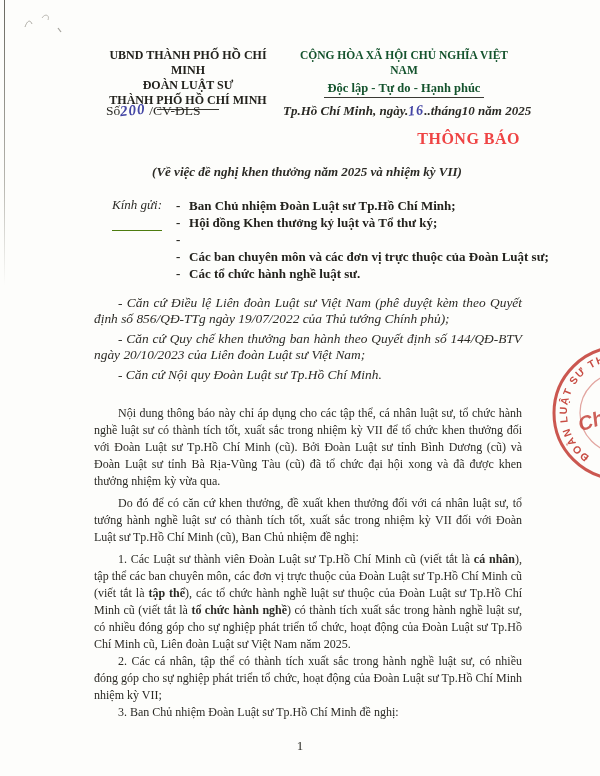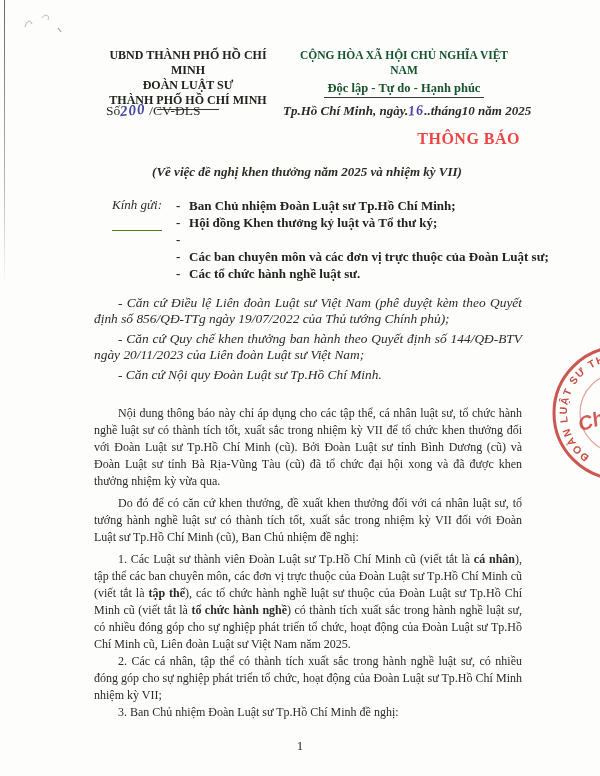--- a/index.html
+++ b/index.html
@@ -99,21 +99,21 @@
       </div>
       <div class="recipient-row">
         <span class="recipient-dash">-</span>
         <span>Các tổ chức hành nghề luật sư.</span>
       </div>
     </div>
   </div>
 
   <div class="legal">
     <p>- Căn cứ Điều lệ Liên đoàn Luật sư Việt Nam (phê duyệt kèm theo Quyết định số 856/QĐ-TTg ngày 19/07/2022 của Thủ tướng Chính phủ);</p>
-    <p>- Căn cứ Quy chế khen thưởng ban hành theo Quyết định số 144/QĐ-BTV ngày 20/11/2023 của Liên đoàn Luật sư Việt Nam;</p>
+    <p>- Căn cứ Quy chế khen thưởng ban hành theo Quyết định số 144/QĐ-BTV ngày 20/10/2023 của Liên đoàn Luật sư Việt Nam;</p>
     <p>- Căn cứ Nội quy Đoàn Luật sư Tp.Hồ Chí Minh.</p>
   </div>
 
   <div class="body">
     <p>Nội dung thông báo này chỉ áp dụng cho các tập thể, cá nhân luật sư, tổ chức hành nghề luật sư có thành tích tốt, xuất sắc trong nhiệm kỳ VII để tổ chức khen thưởng đối với Đoàn Luật sư Tp.Hồ Chí Minh (cũ). Bởi Đoàn Luật sư tỉnh Bình Dương (cũ) và Đoàn Luật sư tỉnh Bà Rịa-Vũng Tàu (cũ) đã tổ chức đại hội xong và đã được khen thưởng nhiệm kỳ vừa qua.</p>
     <p>Do đó để có căn cứ khen thưởng, đề xuất khen thưởng đối với cá nhân luật sư, tổ tướng hành nghề luật sư có thành tích tốt, xuất sắc trong nhiệm kỳ VII đối với Đoàn Luật sư Tp.Hồ Chí Minh (cũ), Ban Chủ nhiệm đề nghị:</p>
     <p class="tight"><span>1. Các Luật sư thành viên Đoàn Luật sư Tp.Hồ Chí Minh cũ (viết tắt là </span><span class="b">cá nhân</span><span>), tập thể các ban chuyên môn, các đơn vị trực thuộc của Đoàn Luật sư Tp.Hồ Chí Minh cũ (viết tắt là </span><span class="b">tập thể</span><span>), các tổ chức hành nghề luật sư thuộc của Đoàn Luật sư Tp.Hồ Chí Minh cũ (viết tắt là </span><span class="b">tổ chức hành nghề</span><span>) có thành tích xuất sắc trong hành nghề luật sư, có nhiều đóng góp cho sự nghiệp phát triển tổ chức, hoạt động của Đoàn Luật sư Tp.Hồ Chí Minh cũ, Liên đoàn Luật sư Việt Nam năm 2025.</span></p>
     <p class="tight">2. Các cá nhân, tập thể có thành tích xuất sắc trong hành nghề luật sư, có nhiều đóng góp cho sự nghiệp phát triển tổ chức, hoạt động của Đoàn Luật sư Tp.Hồ Chí Minh nhiệm kỳ VII;</p>
     <p class="tight">3.  Ban Chủ nhiệm Đoàn Luật sư Tp.Hồ Chí Minh đề nghị:</p>
   </div>

